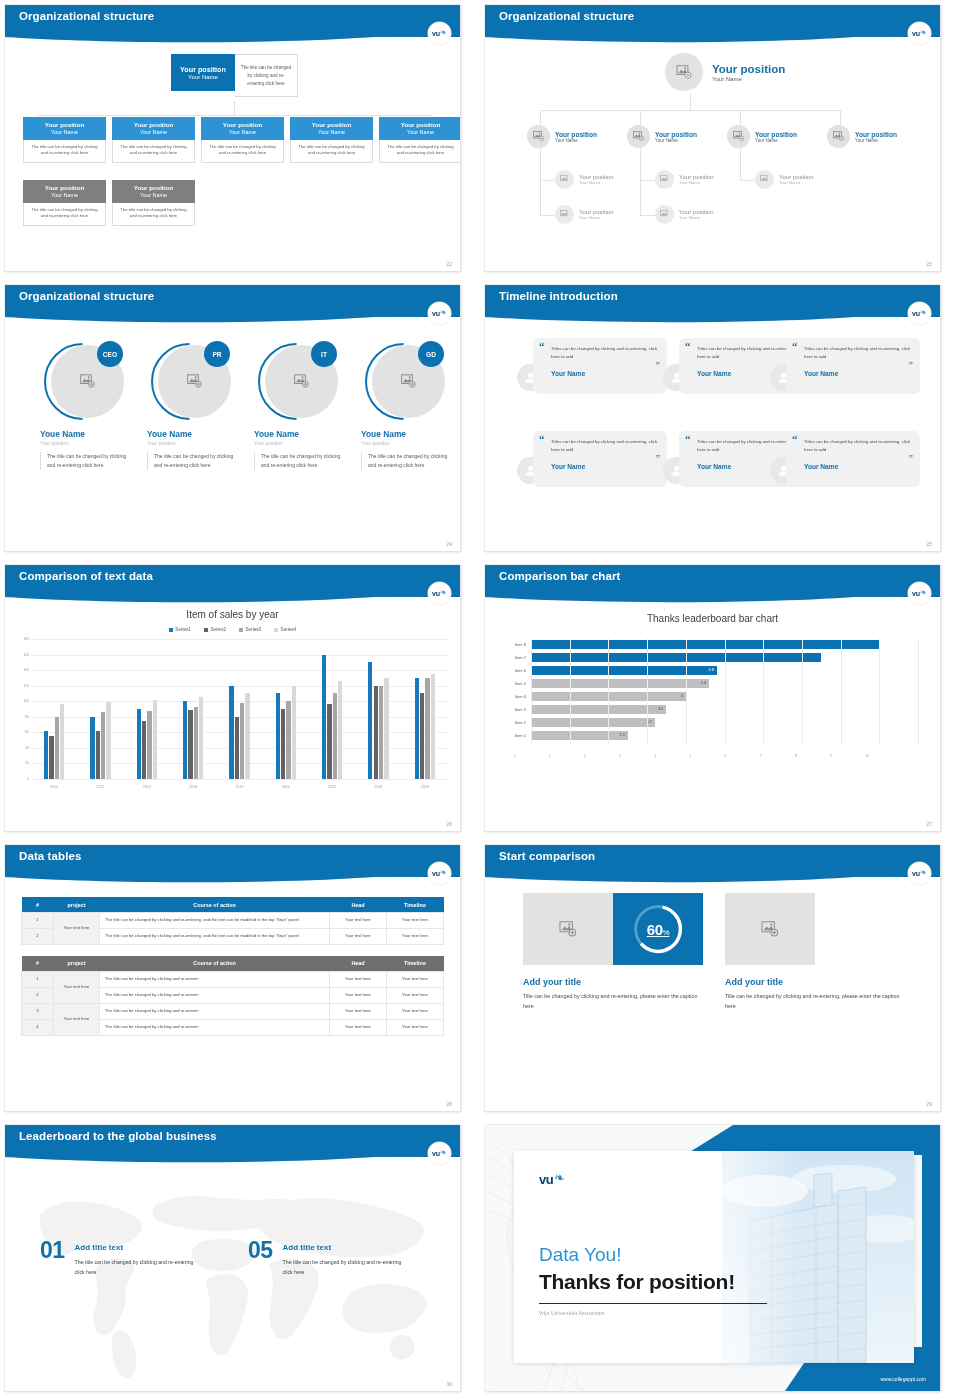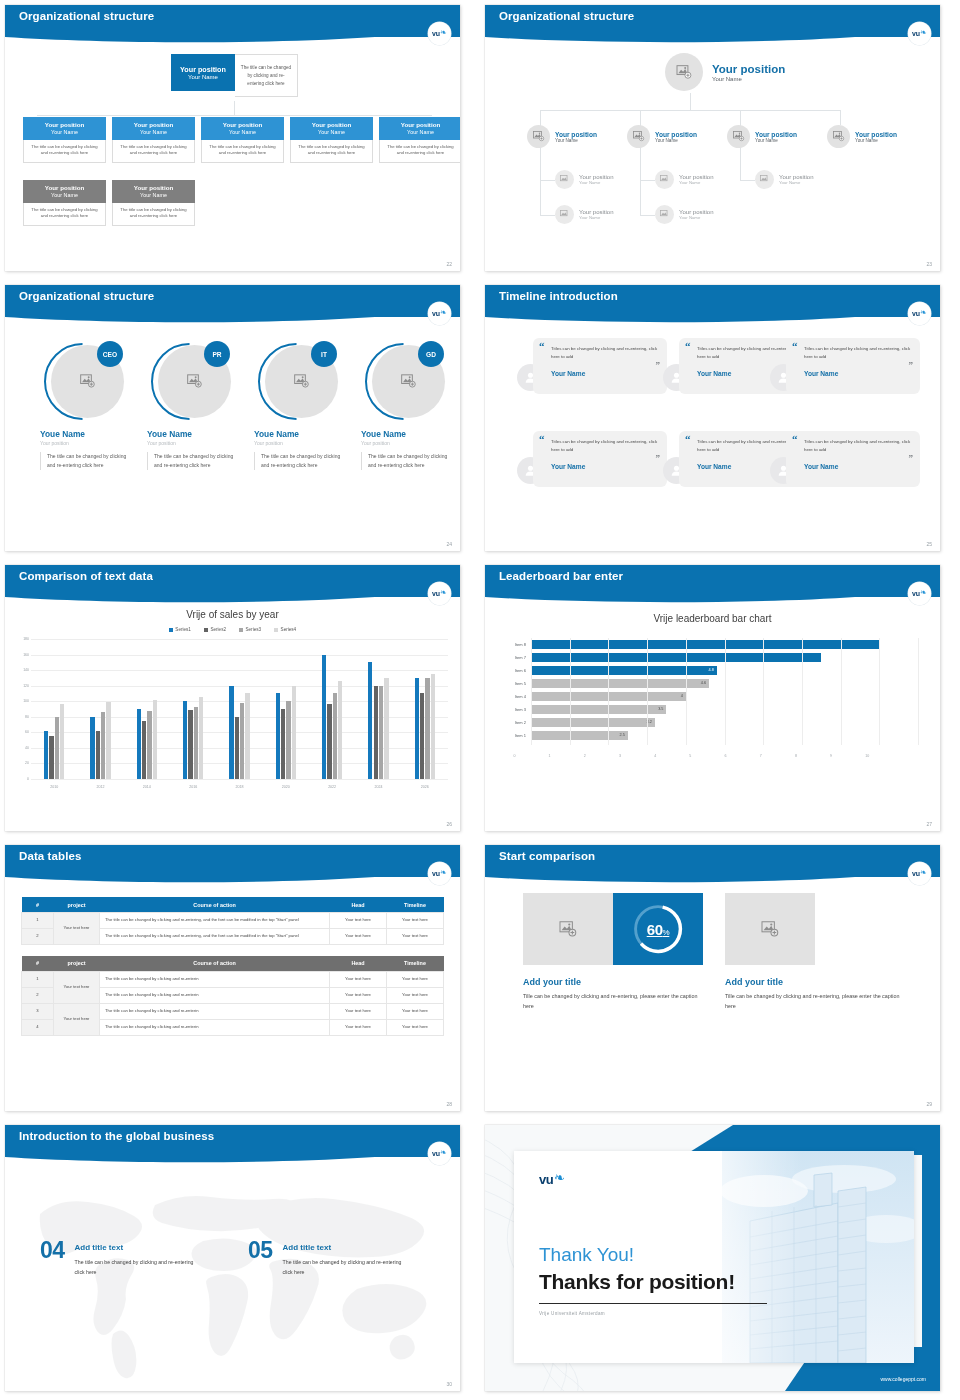--- a/index.html
+++ b/index.html
@@ -645,21 +645,21 @@
             </svg>
       </div>
       <h1>Comparison of text data</h1>
       <div class="vu">
         <span class="txt">vu</span>
         <span class="bird">❧</span>
       </div>
     </div>
 
     <div style="margin-top:44px;">
-      <div class="charttitle">Vrije of sales by year</div>
+      <div class="charttitle">Item of sales by year</div>
       <div class="legend" id="legend-26">
             <div class="li">
               <span class="sw" style="background: rgb(20, 121, 189);"></span>
               <span>Series1</span>
             </div>
             <div class="li">
               <span class="sw" style="background: rgb(99, 99, 99);"></span>
               <span>Series2</span>
             </div>
             <div class="li">
@@ -768,29 +768,29 @@
 
   <div class="cell">
   <div class="slide">
     <div class="hdr">
       <div class="band"></div>
       <div class="curve">
         <svg viewBox="0 0 455 26" preserveAspectRatio="none">
               <path d="M0,0 L455,0 L455,6 C340,22 120,22 0,14 Z" fill="#0a72b0"></path>
             </svg>
       </div>
-      <h1>Leaderboard bar enter</h1>
+      <h1>Comparison bar chart</h1>
       <div class="vu">
         <span class="txt">vu</span>
         <span class="bird">❧</span>
       </div>
     </div>
 
     <div style="margin-top:48px;">
-      <div class="charttitle">Vrije leaderboard bar chart</div>
+      <div class="charttitle">Thanks leaderboard bar chart</div>
       <div class="hplot" id="hplot-27">
             <div class="hrow">
               <div class="lb">Item 8</div>
               <div class="track">
                 <div class="hb blue" style="width: 90%; background: rgb(10, 114, 176);">
                   <span class="hv"></span>
                 </div>
               </div>
             </div>
             <div class="hrow">
@@ -1042,21 +1042,21 @@
 
   <div class="cell">
   <div class="slide">
     <div class="hdr">
       <div class="band"></div>
       <div class="curve">
         <svg viewBox="0 0 455 26" preserveAspectRatio="none">
               <path d="M0,0 L455,0 L455,6 C340,22 120,22 0,14 Z" fill="#0a72b0"></path>
             </svg>
       </div>
-      <h1>Introduction to the global business</h1>
+      <h1>Leaderboard to the global business</h1>
       <div class="vu">
         <span class="txt">vu</span>
         <span class="bird">❧</span>
       </div>
     </div>
 
     <div class="mapbg">
       <svg viewBox="0 0 455 215" width="455" height="215" preserveAspectRatio="none">
         <g fill="#e6e7e8">
           <path d="M35 45 q18-16 48-12 28 3 46 14 13 8 5 18-11 13-31 12-22-1-36 6-13 6-22-4-12-14-10-34z"></path>
@@ -1067,21 +1067,21 @@
           <path d="M206 108 q18-7 30 2 10 8 6 24-5 22-15 42-8 17-17 8-8-9-6-30 2-24-2-36-3-8 4-10z"></path>
           <path d="M258 40 q30-14 70-10 44 5 76 18 22 9 12 22-14 17-48 18-38 2-72-6-30-7-42-22-8-11 4-20z"></path>
           <path d="M270 92 q22-6 36 4 12 8 6 24-7 22-20 40-12 17-22 6-8-10-4-32 4-26-1-34-3-6 5-8z"></path>
           <path d="M352 120 q30-10 56 0 20 8 10 24-12 18-40 20-28 2-38-12-9-18 12-32z"></path>
           <path d="M390 168 q12-6 18 4 5 10-4 16-10 6-17-2-6-10 3-18z"></path>
         </g>
       </svg>
     </div>
 
     <div class="gbcol" style="position:absolute;left:35px;top:112px;display:flex;gap:10px;">
-      <div class="num">04</div>
+      <div class="num">01</div>
       <div style="width:125px;padding-top:6px;">
         <h3>Add title text</h3>
         <p>The title can be changed by clicking and re-entering click here</p>
       </div>
     </div>
     <div class="gbcol" style="position:absolute;left:243px;top:112px;display:flex;gap:10px;">
       <div class="num">05</div>
       <div style="width:125px;padding-top:6px;">
         <h3>Add title text</h3>
         <p>The title can be changed by clicking and re-entering click here</p>
@@ -1139,21 +1139,21 @@
             <path d="M324 56 L352 52 M324 72 L352 68 M324 88 L352 84 M324 104 L352 100 M324 120 L352 117 M324 136 L352 133 M324 152 L352 149 M324 168 L352 165 M324 184 L352 181 M324 200 L352 197"></path>
             <path d="M258 60 L258 212 M280 56 L280 212 M302 54 L302 212"></path>
           </g>
           <rect x="0" y="0" width="400" height="212" fill="url(#fadeg)"></rect>
         </svg>
 
         <div class="vul">
           <span class="t">vu</span>
           <span class="b">❧</span>
         </div>
-        <div class="t1">Thank You!</div>
+        <div class="t1">Data You!</div>
         <div class="t2">Thanks for position!</div>
         <div class="rule"></div>
         <div class="sub">Vrije Universiteit Amsterdam</div>
       </div>
 
       <div class="url">www.collegeppt.com</div>
     </div>
   </div>
   </div>
 

